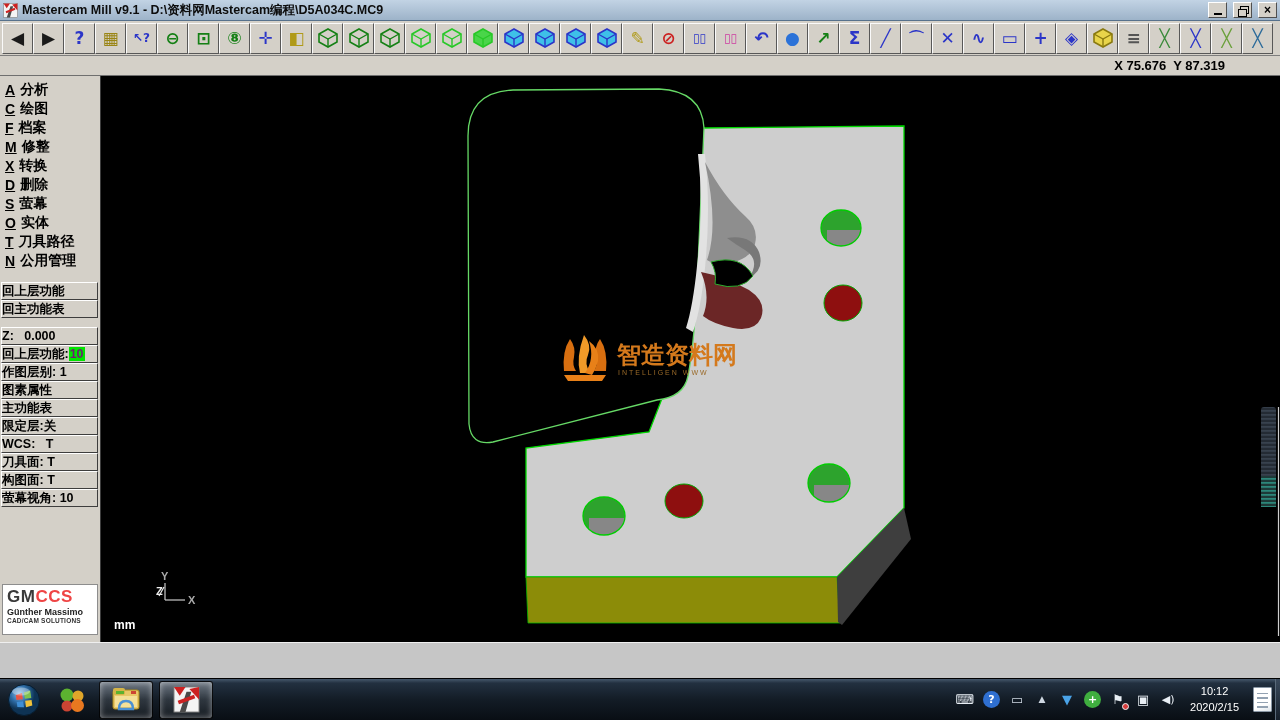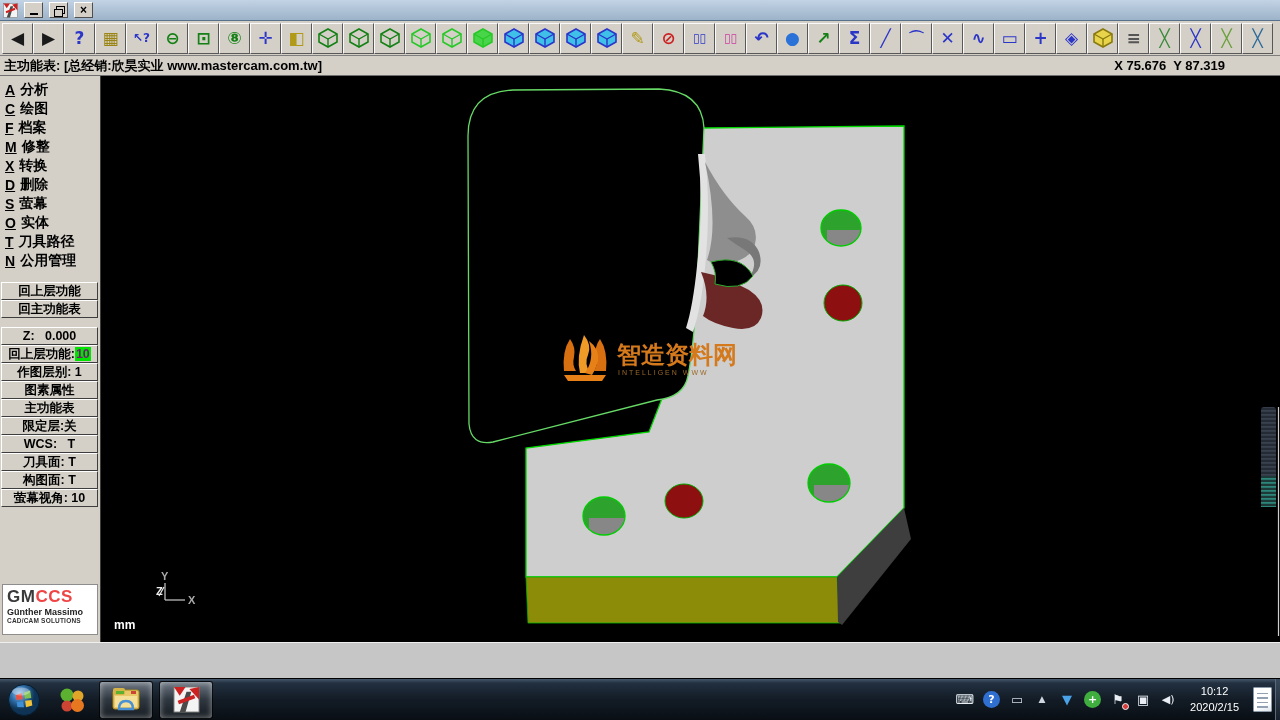--- a/index.html
+++ b/index.html
@@ -26,21 +26,21 @@
   .menubar{height:20px;background:#d4d0c8;display:flex;align-items:center;font-weight:bold;font-size:13px;color:#000;padding-left:4px;border-bottom:1px solid #6f6f6f}
   .coords{margin-left:auto;padding-right:55px;font-size:13px;white-space:pre}
 
   
   .main{display:flex;height:566px}
   .sidebar{width:101px;background:#d4d0c8;position:relative;padding-top:4px;border-right:1px solid #3d3d3d;flex:0 0 auto}
   .smenu{height:19px;font-size:14px;font-weight:bold;color:#000;padding-left:5px;display:flex;align-items:center;white-space:nowrap;cursor:pointer}
   .smenu .key{text-decoration:underline;margin-right:5px}
   .navgrp{margin-top:12px}
   .statgrp{margin-top:9px}
-  .sbtn{height:18px;width:97px;margin:0 1px;background:#d4d0c8;border:1px solid;border-color:#fff #3d3d3d #3d3d3d #fff;font-size:12.5px;font-weight:bold;color:#000;display:flex;align-items:center;justify-content:center;white-space:pre;cursor:pointer;padding:0}
+  .sbtn{height:18px;width:97px;margin:0 1px;background:#d4d0c8;border:1px solid;border-color:#fff #3d3d3d #3d3d3d #fff;font-size:12.5px;font-weight:bold;color:#000;display:flex;align-items:center;white-space:pre;cursor:pointer;padding:0}
   .hl{background:#00e400;color:#701a75;padding:0 1px}
   .logo{position:absolute;bottom:7px;left:2px;width:96px;height:51px;background:#fff;border:1px solid #8d8d8d;padding:3px 4px 0}
   .logo .l1{font-size:17px;font-weight:900;line-height:1;color:#3a3a3a;letter-spacing:.5px}
   .logo .l1 .red{color:#ef4444}
   .logo .l2{font-size:9px;font-weight:bold;color:#222;margin-top:2px;white-space:nowrap}
   .logo .l3{font-size:6.5px;font-weight:bold;color:#333;letter-spacing:.2px;white-space:nowrap}
 
   .viewport{flex:1;position:relative;background:#000}
   .viewport svg{position:absolute;inset:0;font-family:inherit}
 
@@ -67,20 +67,21 @@
 <div class="titlebar">
   <span class="wicon">
       <svg width="15" height="15" viewBox="0 0 28 28">
         <rect x="1" y="1" width="26" height="26" fill="#f4f4f4" stroke="#777"></rect>
         <path d="M1,1 H13 L7,10 Z" fill="#cc2222"></path>
         <path d="M27,1 V14 L17,3 Z" fill="#cc2222"></path>
         <path d="M7,27 L14,6 H19 L13,27 Z" fill="#4a4a4a"></path>
         <rect x="5" y="12" width="18" height="4" fill="#cc2222" transform="rotate(-20 14 14)"></rect>
       </svg>
     </span>
+  <span class="title">Mastercam Mill v9.1 - D:\资料网Mastercam编程\D5A034C.MC9</span>
   <button class="wbtn">
       <span class="ico-min"></span>
     </button>
   <button class="wbtn">
       <span class="ico-restore"></span>
     </button>
   <button class="wbtn">
       <span>×</span>
     </button>
 </div>
@@ -249,21 +250,20 @@
     </button>
     <button class="tbtn">
       <span style="color: rgb(106, 160, 58);">╳</span>
     </button>
     <button class="tbtn">
       <span style="color: rgb(43, 106, 154);">╳</span>
     </button>
   </div>
 
 <div class="menubar">
-  <span>主功能表: [总经销:欣昊实业 www.mastercam.com.tw]</span>
   <span class="coords">X 75.676  Y 87.319</span>
 </div>
 
 <div class="main">
 
   <div class="sidebar">
     <div>
         <div class="smenu">
           <span class="key">A</span>
           <span>分析</span>

